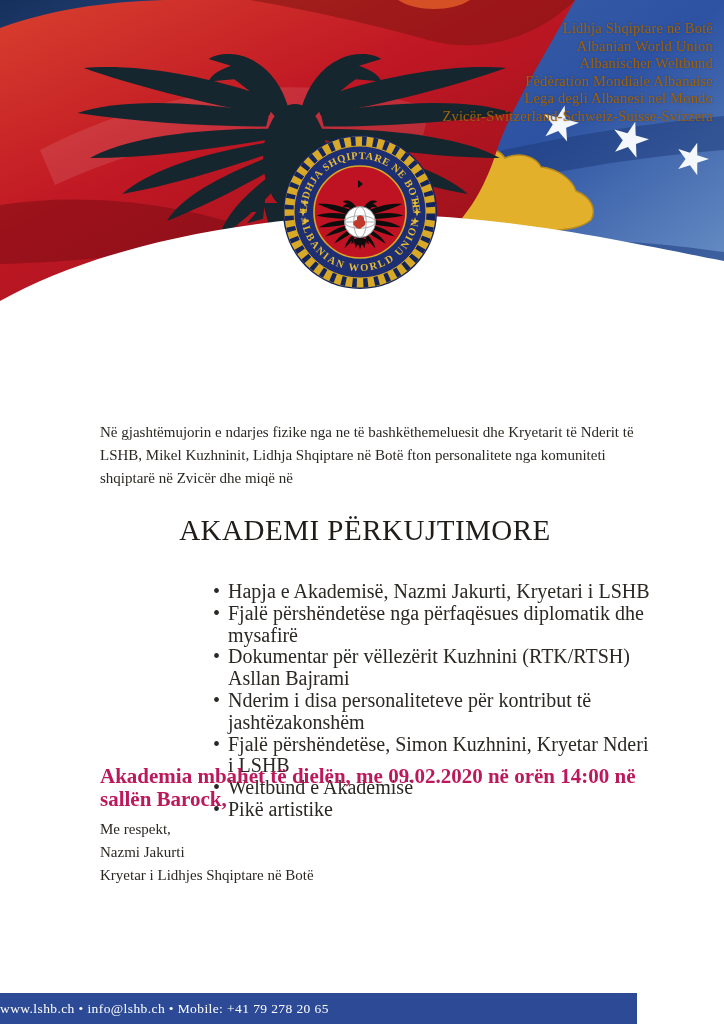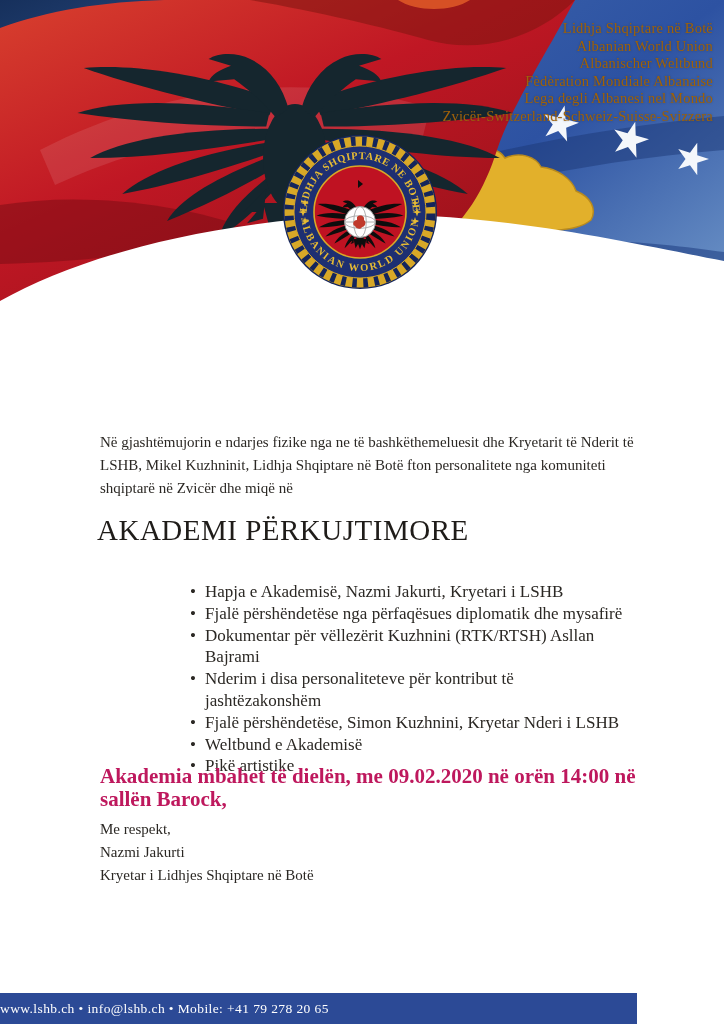--- a/index.html
+++ b/index.html
@@ -12,31 +12,31 @@
   }
   .header { position:absolute; top:0; left:0; width:724px; height:310px; }
   .header svg { display:block; }
   .org-names {
     position:absolute; top:20px; right:11px; text-align:right;
     color:#a16207; font-size:14.5px; line-height:17.6px;
     text-shadow:0 0 2px rgba(20,40,80,.45);
     letter-spacing:.2px;
   }
   .intro {
-    position:absolute; top:431px; left:100px; width:548px;
+    position:absolute; top:421px; left:100px; width:548px;
     font-size:15px; line-height:23px;
   }
   .title {
     position:absolute; top:514px; left:97px; width:536px;
-    font-size:29px; font-weight:400;
+    text-align:center; font-size:29px; font-weight:400;
     letter-spacing:.5px; color:#1f1c19; white-space:nowrap;
   }
   .agenda {
-    position:absolute; top:581px; left:190px; width:440px;
-    list-style:none; font-size:17px; line-height:21.8px;
+    position:absolute; top:581px; left:213px; width:440px;
+    list-style:none; font-size:20px; line-height:21.8px;
   }
   .agenda li { position:relative; padding-left:15px; }
   .agenda li::before { content:"•"; position:absolute; left:0; top:0; }
   .event {
     position:absolute; top:757px; left:100px; width:560px;
     font-weight:bold; font-size:21px; line-height:23px; color:#be185d;margin-top:8px;
   }
   .closing {
     position:absolute; top:818px; left:100px;
     font-size:15px; line-height:23px;

